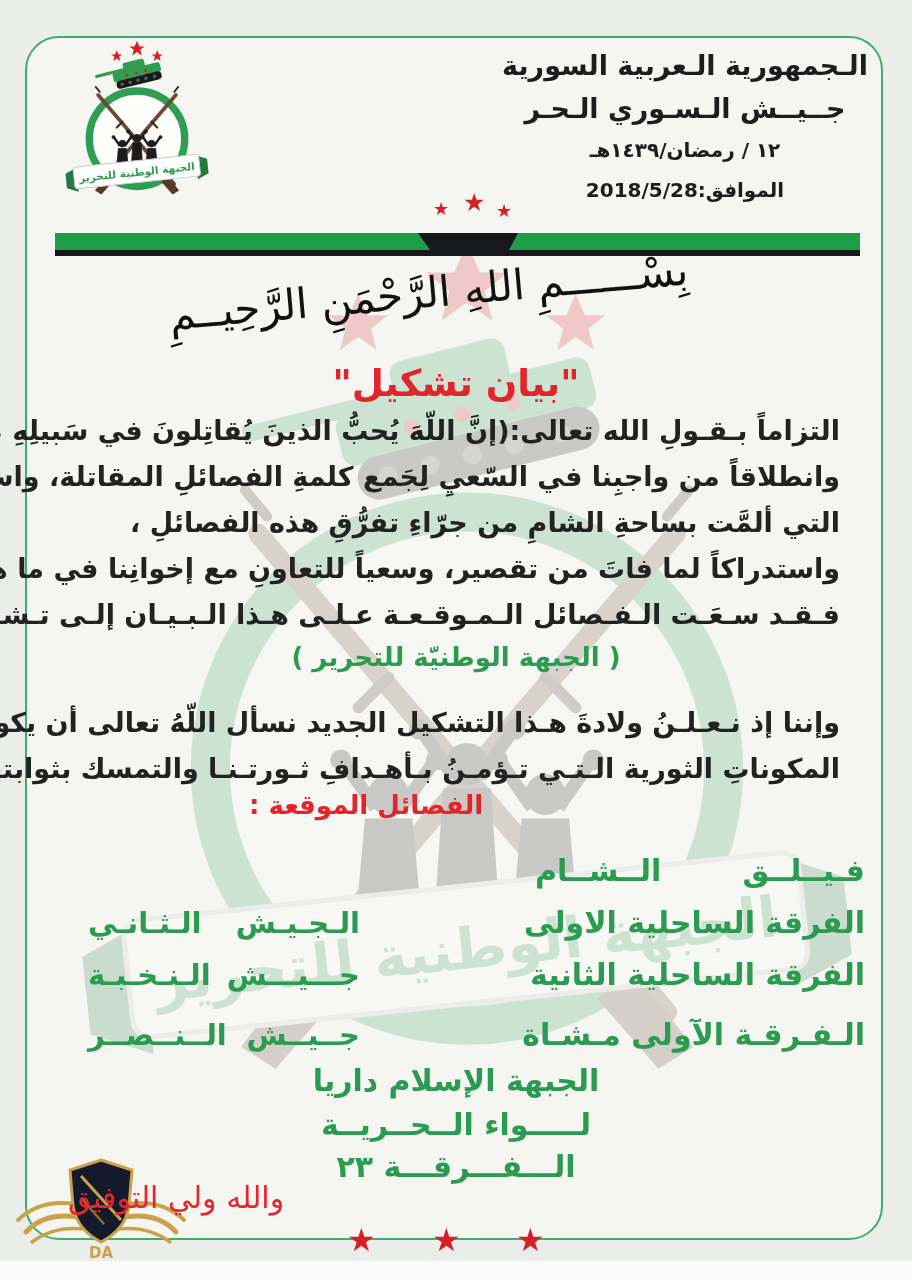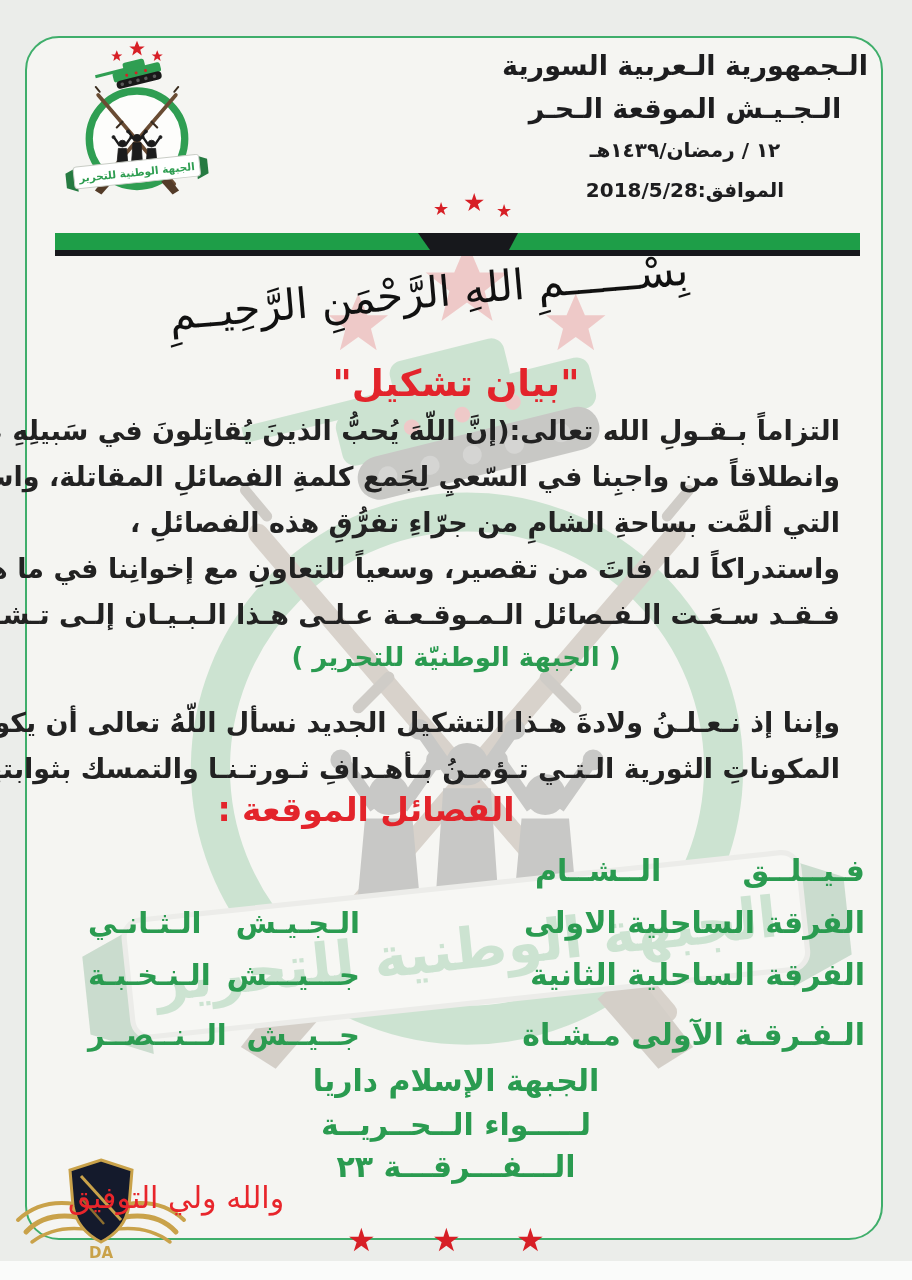--- a/index.html
+++ b/index.html
@@ -57,21 +57,21 @@
   .line{font-size:27px;font-weight:bold;height:46px;line-height:46px;white-space:nowrap;}
   .just{text-align:justify;text-align-last:justify;}
   .ralign{text-align:right;}
   .formation{
     position:absolute;left:0;top:642px;width:912px;text-align:center;z-index:3;
     color:#2a9b50;font-size:26px;font-weight:bold;
   }
   .p2{top:700px;}
   .signhead{
     position:absolute;left:0;top:790px;width:732px;text-align:center;z-index:3;
-    color:#e3242b;font-size:33px;font-weight:bold;
+    color:#e3242b;font-size:26px;font-weight:bold;
   }
   
   .fac{position:absolute;z-index:3;color:#2a9b50;font-weight:bold;font-size:30px;
     height:46px;line-height:46px;white-space:nowrap;}
   .fjust{text-align:justify;text-align-last:justify;}
   .colR{right:47px;width:330px;}
   .colL{left:88px;width:272px;font-size:29px;}
   .r1{top:848px;} .r2{top:900px;} .r3{top:952px;} .r4{top:1012px;}
   .cC{left:256px;width:400px;text-align:center;}
   .c1{top:1058px;} .c2{top:1102px;} .c3{top:1144px;}
@@ -164,21 +164,21 @@
       <use href="#emblem-art"></use>
     </svg>
   </div>
 
   <svg class="emblem" width="162" height="174" viewBox="0 0 200 215">
     <use href="#emblem-art"></use>
   </svg>
 
   <div class="hdr">
     <div class="hl">الـجمهورية الـعربية السورية</div>
-    <div class="hl">الـجـيـش الموقعة الـحـر</div>
+    <div class="hl">جــيــش الـسـوري الـحـر</div>
     <div class="hd">١٢ / رمضان/١٤٣٩هـ</div>
     <div class="hd">الموافق:2018/5/28</div>
   </div>
 
   <span class="topstar ts-l">★</span>
   <span class="topstar ts-m">★</span>
   <span class="topstar ts-r">★</span>
   <div class="bar">
     <div class="bar-notch"></div>
   </div>

